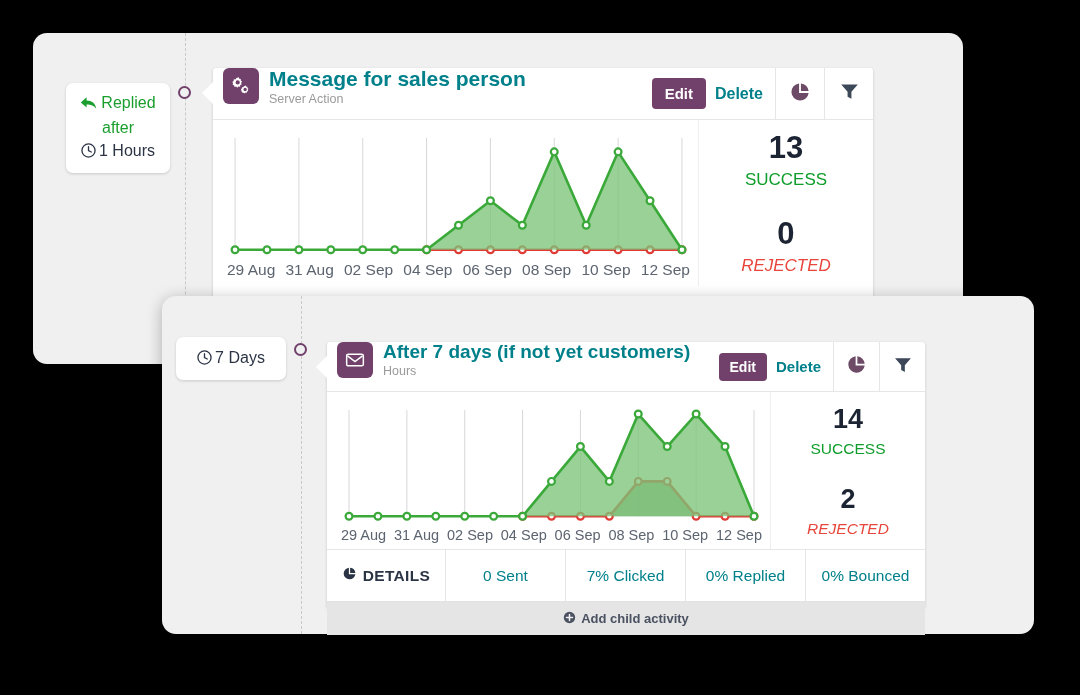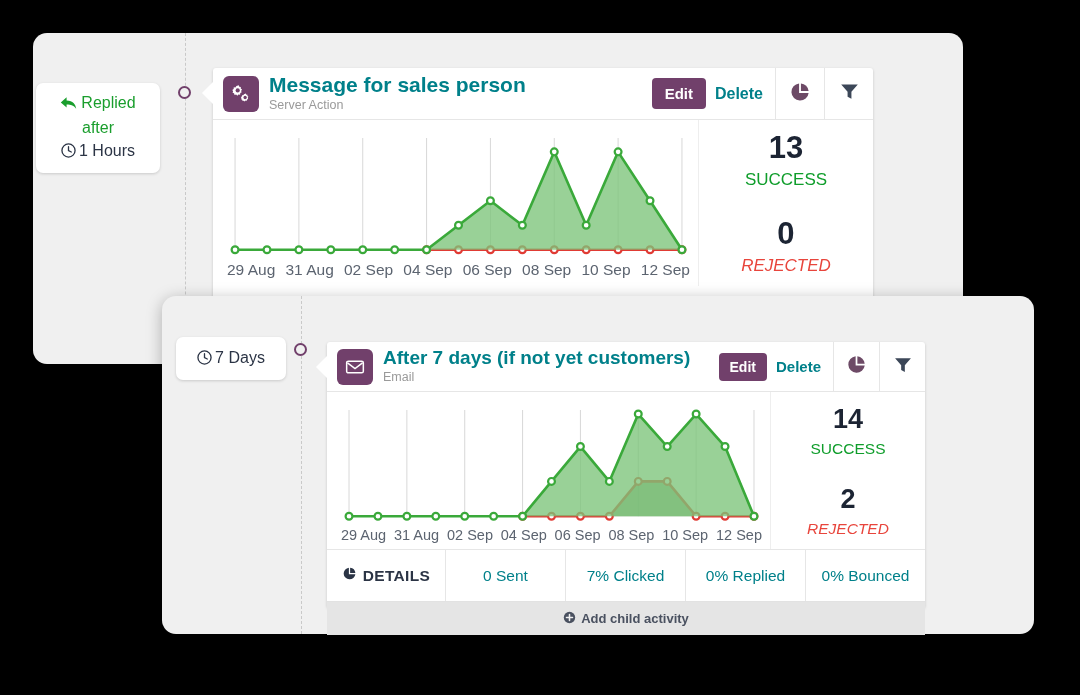--- a/index.html
+++ b/index.html
@@ -34,21 +34,21 @@
     position: absolute;
     background: #ffffff;
     border-radius: 7px;
     box-shadow: 0 1px 3px rgba(0,0,0,.16);
     text-align: center;
     color: #2b3445;
     font-size: 16px;
     line-height: 1.45;
     padding: 8px 12px;
   }
-  #badge-replied { left: 36px; top: 83px; width: 124px; }
+  #badge-replied { left: 66px; top: 83px; width: 104px; }
   #badge-7days   { left: 176px; top: 337px; width: 110px; padding: 9px 10px; }
   .badge-line { white-space: nowrap; }
   .badge-green { color: #1a9e2d; font-weight: 400; }
   .reply-arrow { display:inline-block; vertical-align:-2px; margin-right:4px; }
   .clock-ico   { display:inline-block; vertical-align:-2px; margin-right:3px; }
 
   
   .node-dot {
     position: absolute;
     width: 13px; height: 13px;
@@ -80,21 +80,21 @@
 
   .card-header {
     display: flex; align-items: stretch;
     border-bottom: 1px solid #e6e6e6;
     height: 52px;
   }
   #card-bottom .card-header { height: 50px; }
 
   .hdr-main {
     flex: 1 1 auto;
-    display: flex; align-items: center;
+    display: flex; 
     padding: 0 9px 0 10px;
     min-width: 0;
     position: relative;
   }
   .type-icon {
     width: 36px; height: 36px;
     border-radius: 6px;
     background: #71406b;
     color: #ffffff;
     display: flex; align-items: center; justify-content: center;
@@ -369,21 +369,21 @@
     <div class="card-header">
       <div class="hdr-main">
         <div class="type-icon">
           <svg width="20" height="20" viewBox="0 0 24 24">
             <rect x="2" y="5" width="20" height="14" rx="2" fill="none" stroke="#ffffff" stroke-width="1.8"></rect>
             <path d="M3 7 L12 14 L21 7" fill="none" stroke="#ffffff" stroke-width="1.8"></path>
           </svg>
         </div>
         <div class="titles">
           <div class="card-title">After 7 days (if not yet customers)</div>
-          <div class="card-sub">Email</div>
+          <div class="card-sub">Hours</div>
         </div>
       </div>
       <div class="hdr-actions">
         <button class="btn-edit">Edit</button>
         <span class="btn-delete">Delete</span>
       </div>
       <div class="icon-cell">
         <span>
           <svg width="21" height="21" viewBox="0 0 24 24">
             <path d="M11 2.6 A9.4 9.4 0 1 0 21.4 13 L11 13 Z" fill="#6d4a66"></path>

